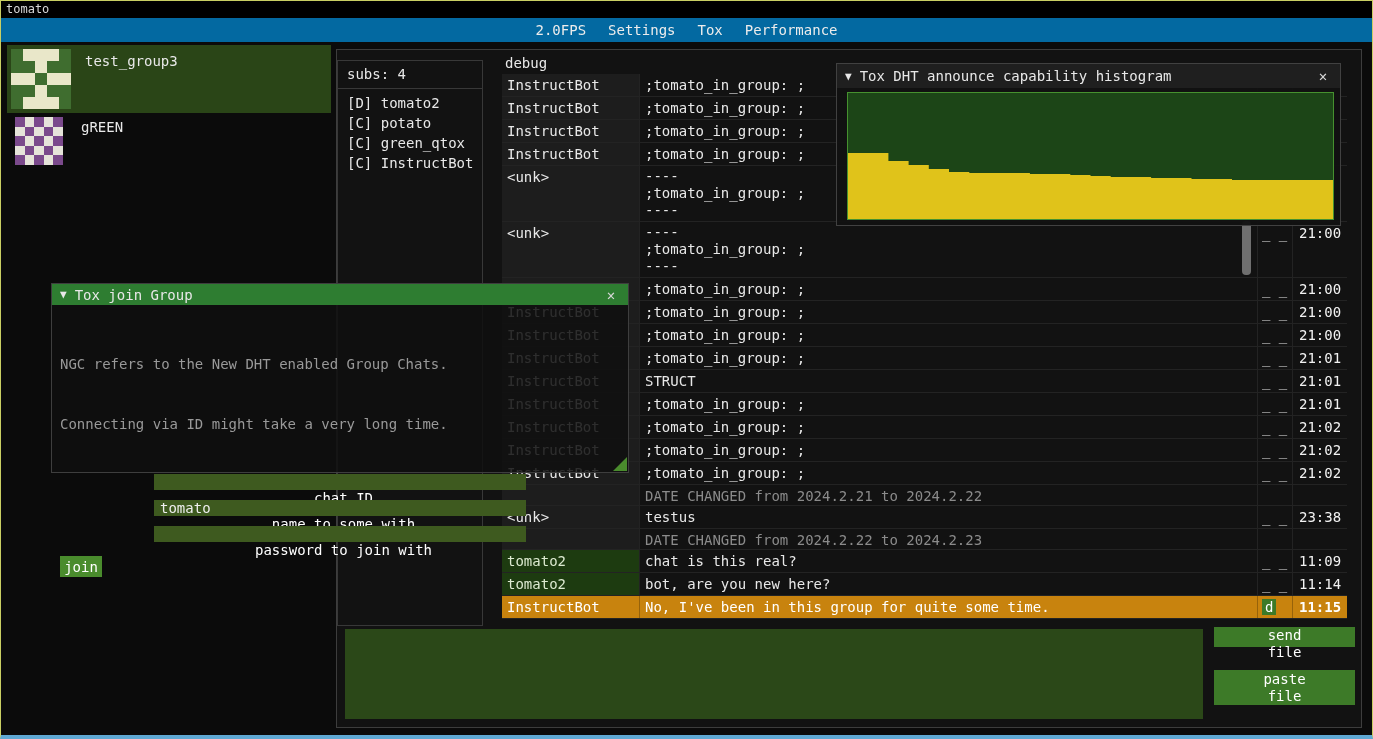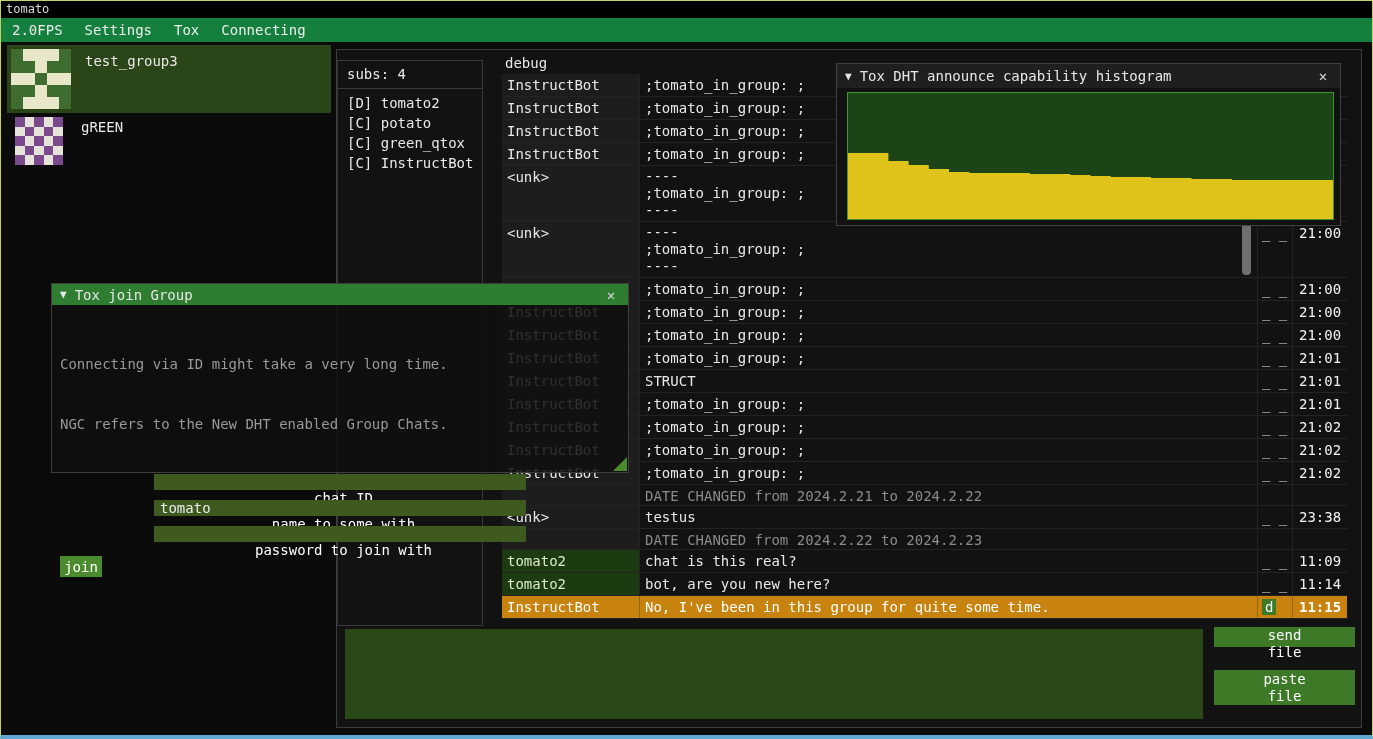--- a/index.html
+++ b/index.html
@@ -7,22 +7,22 @@
   #stage {
     position:relative; width:1373px; height:739px; overflow:hidden;
     background:#0b0b0b; color:#e8e8e8;
     font-family:"DejaVu Sans Mono", monospace; font-size:14px;
     border:1px solid #c9cf63; border-bottom:4px solid #5fa8d4;
   }
   
   .os-titlebar { position:absolute; left:0; top:0; right:0; height:17px; background:#000;
     font-size:12px; line-height:17px; padding-left:5px; color:#d8d8d8; }
   
-  .menu-bar { position:absolute; left:0; top:17px; right:0; height:24px; background:#15803d;
-    display:flex; align-items:center; }
+  .menu-bar { position:absolute; left:0; top:17px; right:0; height:24px; background:#0369a1;
+    display:flex; align-items:center;justify-content:center; }
   .menu-item { padding:0 11px; height:24px; line-height:24px; color:#ececec; cursor:default; }
   
   .group-item { position:absolute; left:6px; width:324px; display:flex; cursor:default; }
   .group-item.g1 { top:44px; height:68px; background:#2a4517; }
   .group-item.g2 { top:112px; height:58px; }
   .avatar { flex:none; image-rendering:pixelated; }
   .avatar-lg { width:60px; height:60px; margin:4px 0 0 4px; }
   .avatar-sm { width:48px; height:48px; margin:4px 0 0 8px; }
   .group-label { margin-left:14px; margin-top:8px; }
   .group-item.g2 .group-label { margin-left:18px; margin-top:6px; }
@@ -94,21 +94,21 @@
 <div id="stage">
 
   <div class="os-titlebar">
     <span>tomato</span>
   </div>
 
   <div class="menu-bar">
       <div class="menu-item">2.0FPS</div>
       <div class="menu-item">Settings</div>
       <div class="menu-item">Tox</div>
-      <div class="menu-item">Connecting</div>
+      <div class="menu-item">Performance</div>
     </div>
 
   <div class="group-item g1">
     <svg class="avatar avatar-lg" viewBox="0 0 5 5" preserveAspectRatio="none" shape-rendering="crispEdges">
       <rect x="0" y="0" width="5" height="5" fill="#3f6d2f"></rect>
       <rect x="1" y="0" width="3" height="1" fill="#e9e7c9"></rect>
       <rect x="2" y="1" width="1" height="1" fill="#e9e7c9"></rect>
       <rect x="0" y="2" width="2" height="1" fill="#e9e7c9"></rect>
       <rect x="3" y="2" width="2" height="1" fill="#e9e7c9"></rect>
       <rect x="2" y="3" width="1" height="1" fill="#e9e7c9"></rect>
@@ -302,22 +302,22 @@
   </div>
 
   <div class="float-window join-window">
     <div class="float-title">
       <span class="collapse-arrow">▼</span>
       <span class="title-text">Tox join Group</span>
       <span class="close-btn">✕</span>
     </div>
     <div class="join-body">
       <div class="join-desc">
+        <div>NGC refers to the New DHT enabled Group Chats.</div>
         <div>Connecting via ID might take a very long time.</div>
-        <div>NGC refers to the New DHT enabled Group Chats.</div>
       </div>
       <div class="join-fields">
           <div class="field-row">
             <input class="field-input" style="">
             <span class="field-label">chat ID</span>
           </div>
           <div class="field-row">
             <input class="field-input" value="tomato" style="">
             <span class="field-label">name to some with</span>
           </div>

